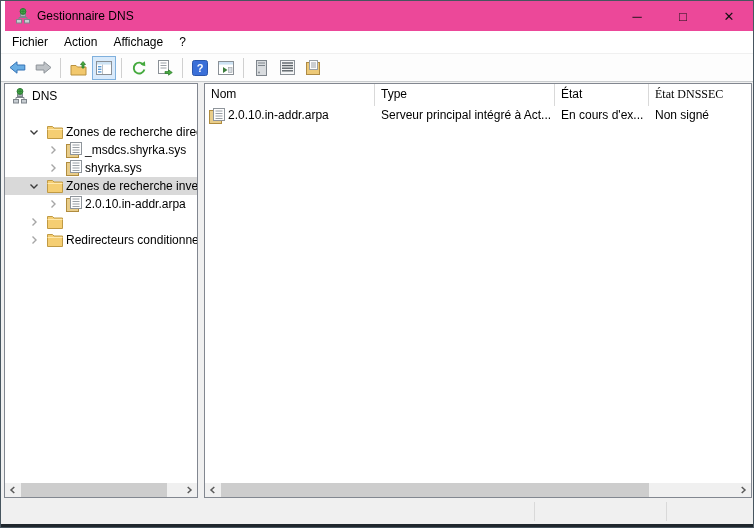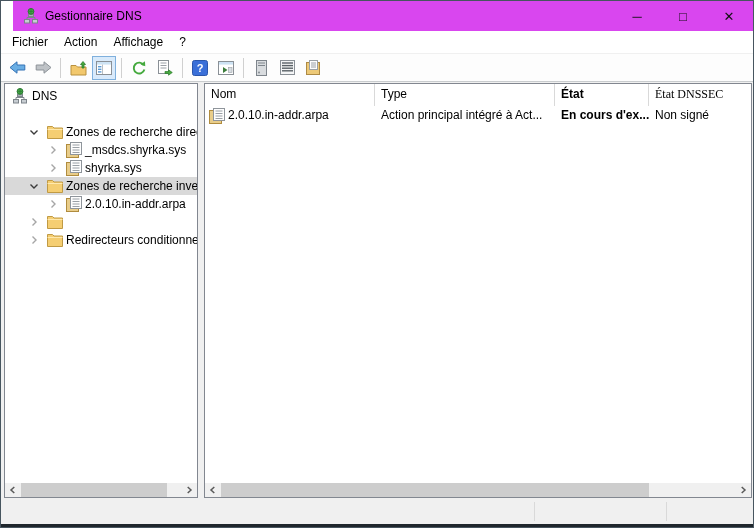--- a/index.html
+++ b/index.html
@@ -4,21 +4,21 @@
 <style>
   * { margin:0; padding:0; box-sizing:border-box; }
   html,body { background:#e8e8e8; }
   body { font-family:"Liberation Sans", sans-serif; font-size:12px; color:#000; }
 
   .window { position:relative; width:754px; height:528px; background:#ffffff;
             border:1px solid #47555f; overflow:hidden; }
   .bottom-edge { position:absolute; left:0; right:0; bottom:0; height:3px; background:#1f262c; }
 
   
-  .titlebar { position:absolute; top:0; left:12px; right:0; height:30px; background:#d946ef; }
+  .titlebar { position:absolute; top:0; left:4px; right:0; height:30px; background:#ec4899; }
   .app-icon { position:absolute; left:10px; top:7px; width:16px; height:16px; }
   .title { position:absolute; left:32px; top:8px; font-size:12px; }
   .win-controls { position:absolute; right:1px; top:0; height:30px; display:flex; }
   .win-btn { width:46px; height:30px; display:flex; align-items:center; justify-content:center;
              font-size:13px; color:#111; }
 
   
   .menubar { position:absolute; top:30px; left:0; right:0; height:22px; display:flex;
              align-items:center; padding-left:3px; background:#fff; }
   .menu-item { padding:0 8px; line-height:22px; }
@@ -44,21 +44,21 @@
   .trow.sel { background:#d9d9d9; }
   .chev, .ticon { position:absolute; top:1px; width:16px; height:16px; display:inline-flex;
                   align-items:center; justify-content:center; }
   .tlabel { position:absolute; top:0; line-height:18px; }
 
   
   .lv-header { position:absolute; top:0; left:0; right:0; height:22px; display:flex; background:#fff; }
   .lv-hcell { height:22px; line-height:21px; padding-left:6px; border-right:1px solid #d9d9d9;
               overflow:hidden; white-space:nowrap; }
   .lv-hcell:last-child { border-right:none;font-family:Liberation Serif, serif; }
-  .w-nom { width:170px; } .w-type { width:180px; } .w-etat { width:94px;font-weight:bold; } .w-dnssec { flex:1; }
+  .w-nom { width:170px; } .w-type { width:180px; } .w-etat { width:94px; } .w-dnssec { flex:1; }
   .lv-row { position:absolute; top:22px; left:0; right:0; height:19px; display:flex; }
   .lv-cell { height:19px; line-height:19px; padding-left:6px; overflow:hidden; white-space:nowrap; }
   .lv-cell.name { display:flex; align-items:center; padding-left:4px; }
   .lv-cell.name .ricon { width:16px; height:16px; margin-right:3px; flex:none; }
 
   
   .hscroll { position:absolute; left:0; right:0; bottom:0; height:14px; background:#f0f0f0; }
   .sb-arrow { position:absolute; top:0; width:16px; height:14px; display:flex; align-items:center;
               justify-content:center; }
   .sb-arrow.left { left:0; } .sb-arrow.right { right:0; }
@@ -376,21 +376,21 @@
             <rect x="0.5" y="2.5" width="12" height="13" fill="#e9cd8a" stroke="#b08c3e"></rect>
             <rect x="4.5" y="0.5" width="11" height="12" fill="#fdfdfd" stroke="#8f959b"></rect>
             <line x1="6.5" y1="3" x2="13.5" y2="3" stroke="#9aa0a6"></line>
             <line x1="6.5" y1="5.5" x2="13.5" y2="5.5" stroke="#9aa0a6"></line>
             <line x1="6.5" y1="8" x2="13.5" y2="8" stroke="#9aa0a6"></line>
             <line x1="6.5" y1="10.5" x2="13.5" y2="10.5" stroke="#9aa0a6"></line>
           </svg>
         </span>
         <span>2.0.10.in-addr.arpa</span>
       </div>
-      <div class="lv-cell w-type">Action principal intégré à Act...</div>
+      <div class="lv-cell w-type">Serveur principal intégré à Act...</div>
       <div class="lv-cell w-etat">En cours d'ex...</div>
       <div class="lv-cell w-dnssec">Non signé</div>
     </div>
 
     <div class="hscroll">
       <span class="sb-arrow left">
         <svg width="8" height="8" viewBox="0 0 8 8">
             <path d="M5.3 1 L2 4 L5.3 7" fill="none" stroke="#5a5a5a" stroke-width="1.5"></path>
           </svg>
       </span>

